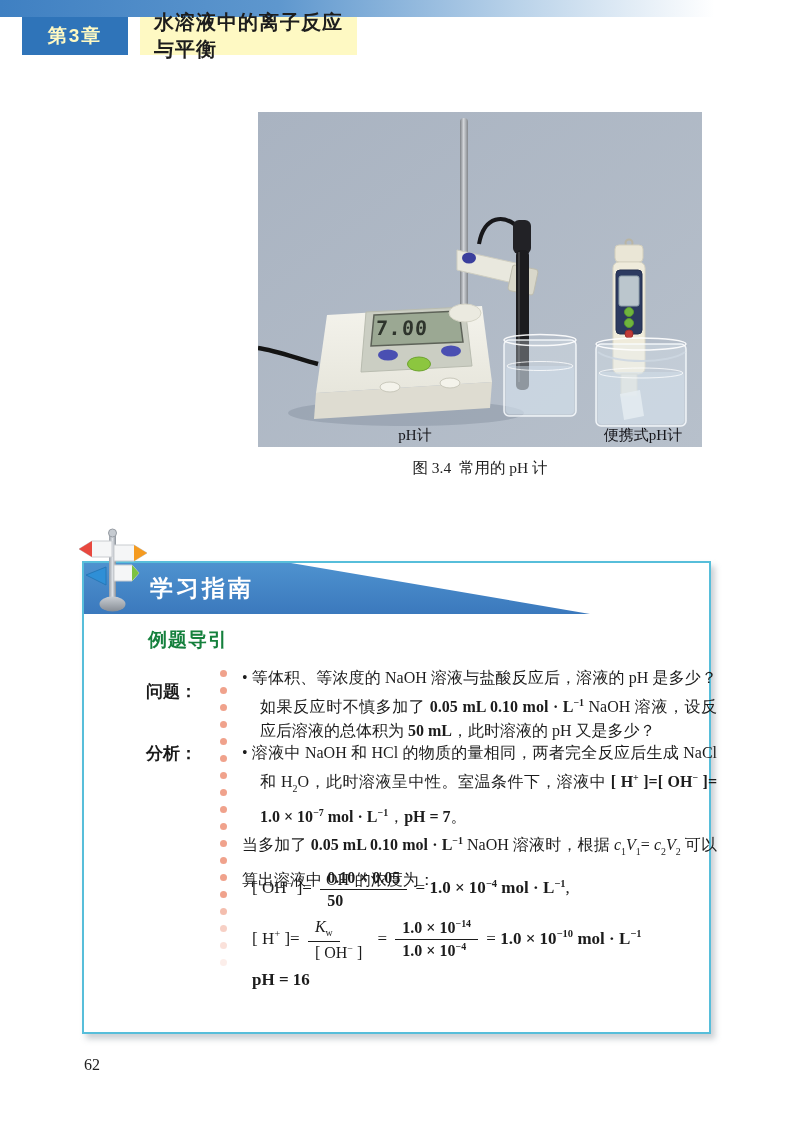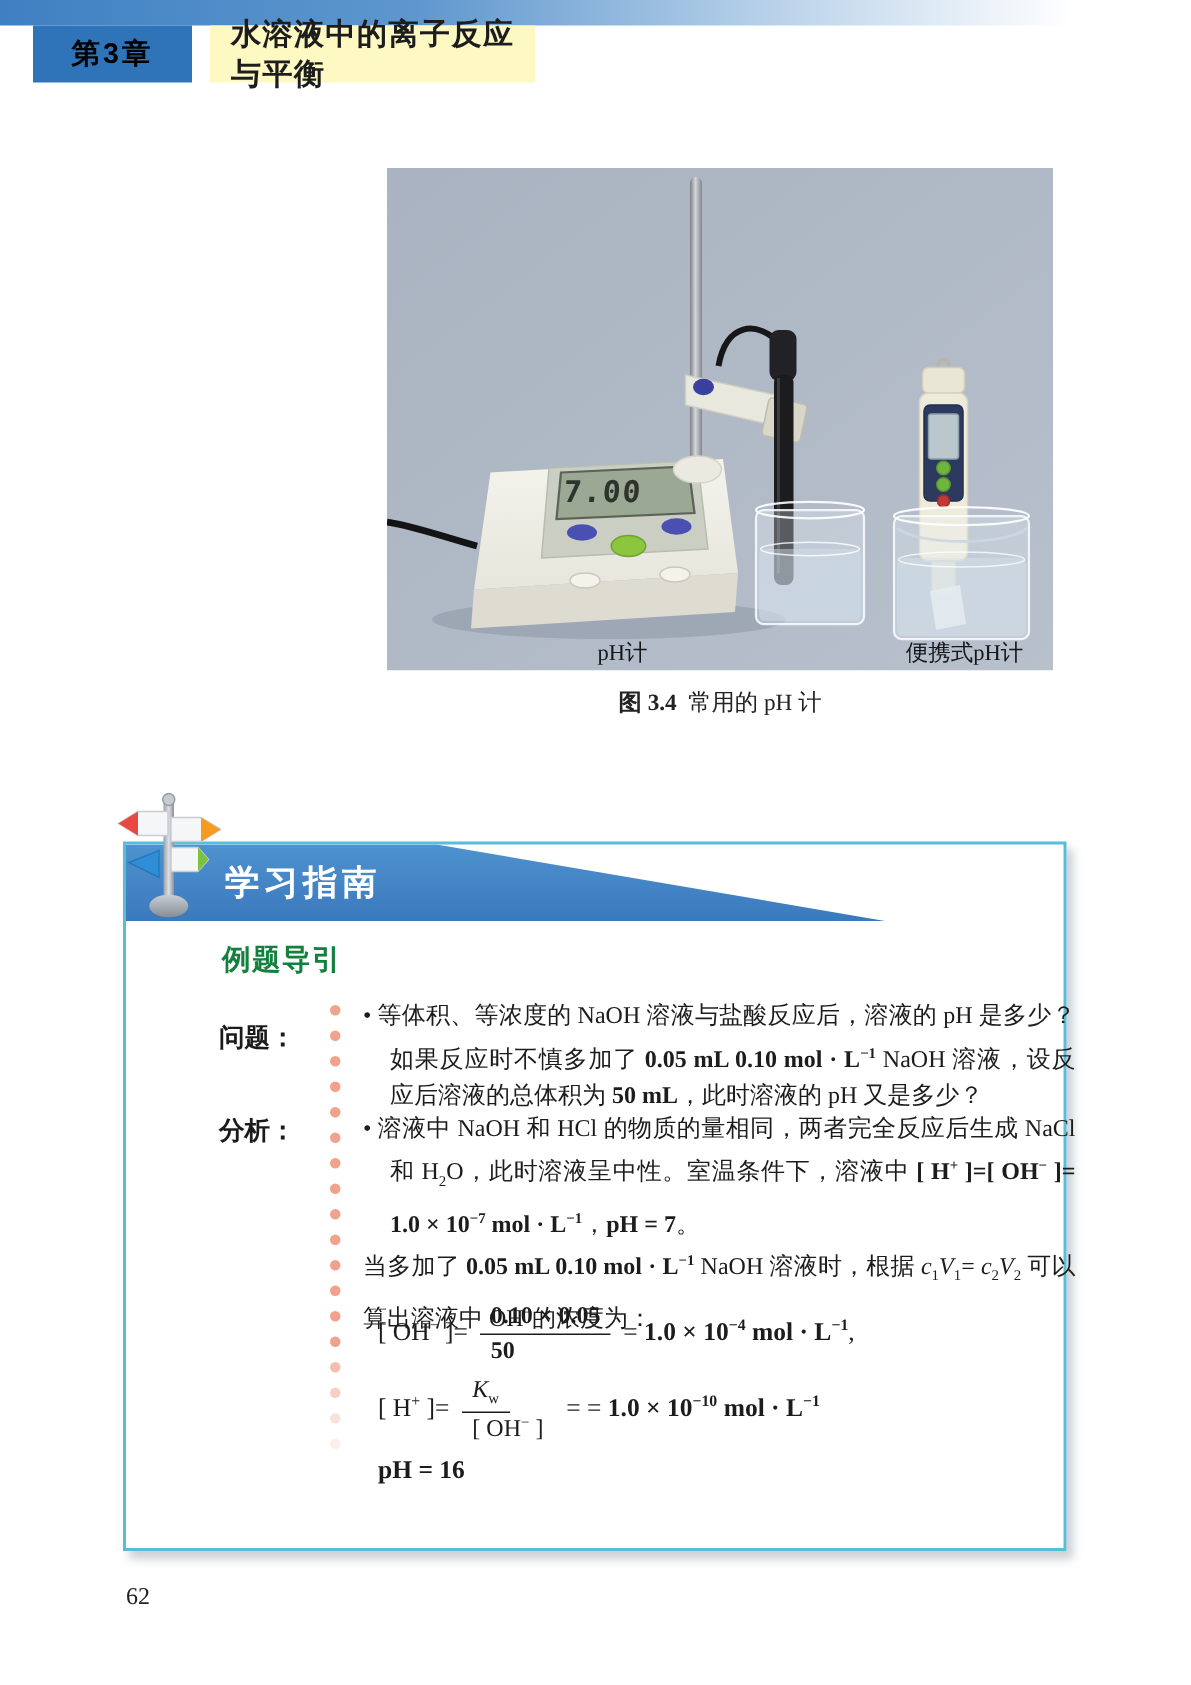--- a/index.html
+++ b/index.html
@@ -6,32 +6,32 @@
   html,body { background:#ffffff; }
   .page {
     position:relative; width:794px; height:1123px; margin:0 auto;
     background:#ffffff; overflow:hidden;
     font-family:"Liberation Serif","DejaVu Serif",serif; color:#1c1c1c;
   }
   
   .top-grad { position:absolute; left:0; top:0; width:794px; height:17px;
     background:linear-gradient(90deg,#3f80c2 0%,#5e97ce 35%,#b9d2e9 65%,#ffffff 90%); }
   .chap-badge { position:absolute; left:22px; top:17px; width:106px; height:38px;
-    background:#2f74b9; color:#000000; font-family:"Liberation Sans","DejaVu Sans",sans-serif;
+    background:#2f74b9; color:#fef9c3; font-family:"Liberation Sans","DejaVu Sans",sans-serif;
     font-weight:bold; font-size:19px; letter-spacing:2px;
     display:flex; align-items:center; justify-content:center; }
   .chap-strip { position:absolute; left:140px; top:17px; width:217px; height:38px;
     background:#fef9c3; color:#1d1d1d; font-family:"Liberation Sans","DejaVu Sans",sans-serif;
     font-weight:bold; font-size:20px; letter-spacing:1px;
     display:flex; align-items:center; padding-left:14px; }
   
   .photo { position:absolute; left:258px; top:112px; width:444px; height:335px; }
   .fig-caption { position:absolute; left:258px; top:458px; width:444px;
     text-align:center; font-size:15.5px; color:#222; }
-  .fig-caption .b { font-weight:bold; }
+  .fig-caption .b { font-weight:normal; }
   
   .sg { position:absolute; left:82px; top:561px; width:629px; height:473px;
     background:#ffffff; border:2px solid #57beda;
     box-shadow:4px 5px 6px rgba(140,150,160,.45); }
   .sg-banner { position:absolute; left:0; top:0; width:625px; height:51px; }
   .sg-banner-title { position:absolute; left:66px; top:0; height:51px; line-height:51px;
     color:#ffffff; font-family:Liberation Sans, sans-serif;
     font-weight:bold; font-size:23px; letter-spacing:3px; }
   .signpost { position:absolute; left:-8px; top:-36px; width:74px; height:86px; }
   .sec-title { position:absolute; left:64px; top:64px; color:#15803d;
@@ -217,18 +217,21 @@
       <span class="indent"><span>当多加了 </span><span class="bd">0.05 mL 0.10 mol · L</span><sup class="bd">−1</sup><span> NaOH 溶液时，根据 </span><span class="it">c</span><sub>1</sub><span class="it">V</span><sub>1</sub><span>= </span><span class="it">c</span><sub>2</sub><span class="it">V</span><sub>2</sub><span> 可以算出溶液中 OH</span><sup>−</sup><span>的浓度为：</span></span>
     </div>
 
     <div class="formula" style="top:305px;"><span>[ OH</span><sup>−</sup><span> ]= </span><span class="frac">
           <span class="num"><span class="bd">0.10 × 0.05</span></span>
           <span class="den"><span class="bd">50</span></span>
         </span><span> = </span><span class="bd">1.0 × 10</span><sup class="bd">−4</sup><span class="bd"> mol · L</span><sup class="bd">−1</sup><span>,</span></div>
     <div class="formula" style="top:354px;"><span>[ H</span><sup>+</sup><span> ]= </span><span class="frac">
           <span class="num"><span class="it">K</span><sub>w</sub></span>
           <span class="den"><span>[ OH</span><sup>−</sup><span> ]</span></span>
-        </span><span> = </span><span> = </span><span class="bd">1.0 × 10</span><sup class="bd">−10</sup><span class="bd"> mol · L</span><sup class="bd">−1</sup></div>
+        </span><span> = </span><span class="frac">
+          <span class="num"><span class="bd">1.0 × 10</span><sup class="bd">−14</sup></span>
+          <span class="den"><span class="bd">1.0 × 10</span><sup class="bd">−4</sup></span>
+        </span><span> = </span><span class="bd">1.0 × 10</span><sup class="bd">−10</sup><span class="bd"> mol · L</span><sup class="bd">−1</sup></div>
     <div class="formula" style="top:407px;"><span class="bd">pH = 16</span></div>
   </div>
 
   <div class="page-num">62</div>
 </div>
 
 </body></html>

